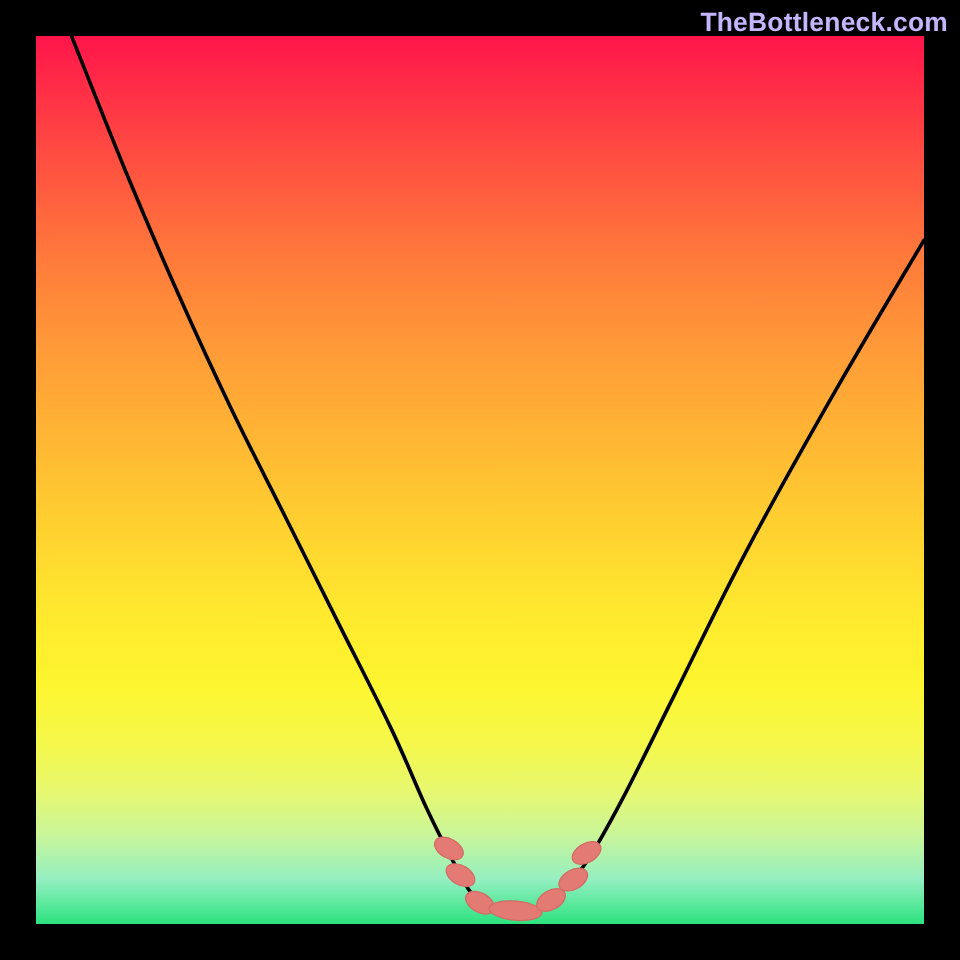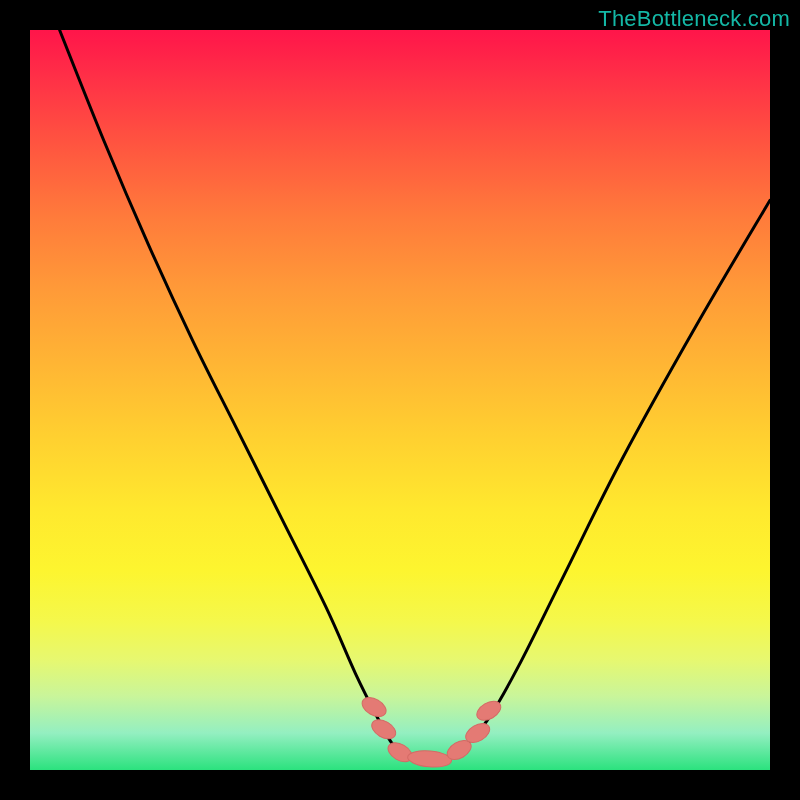--- a/index.html
+++ b/index.html
@@ -40,24 +40,24 @@
       #e7f86f 85%,
       #c9f59a 90%,
       #94efc1 95%,
       #2be27e 100%
     );
   }
   .watermark {
     position: absolute;
     top: 6px;
     right: 10px;
-    color: #14b8a6;
+    color: #c4b5fd;
     font-size: 22px;
     letter-spacing: 0.2px;
-    font-weight: 400;
+    font-weight: 700;
     user-select: none;
     text-align: center;
   }
   svg.curve {
     position: absolute;
     left: 0;
     top: 0;
     width: 740px;
     height: 740px;
     overflow: visible;

